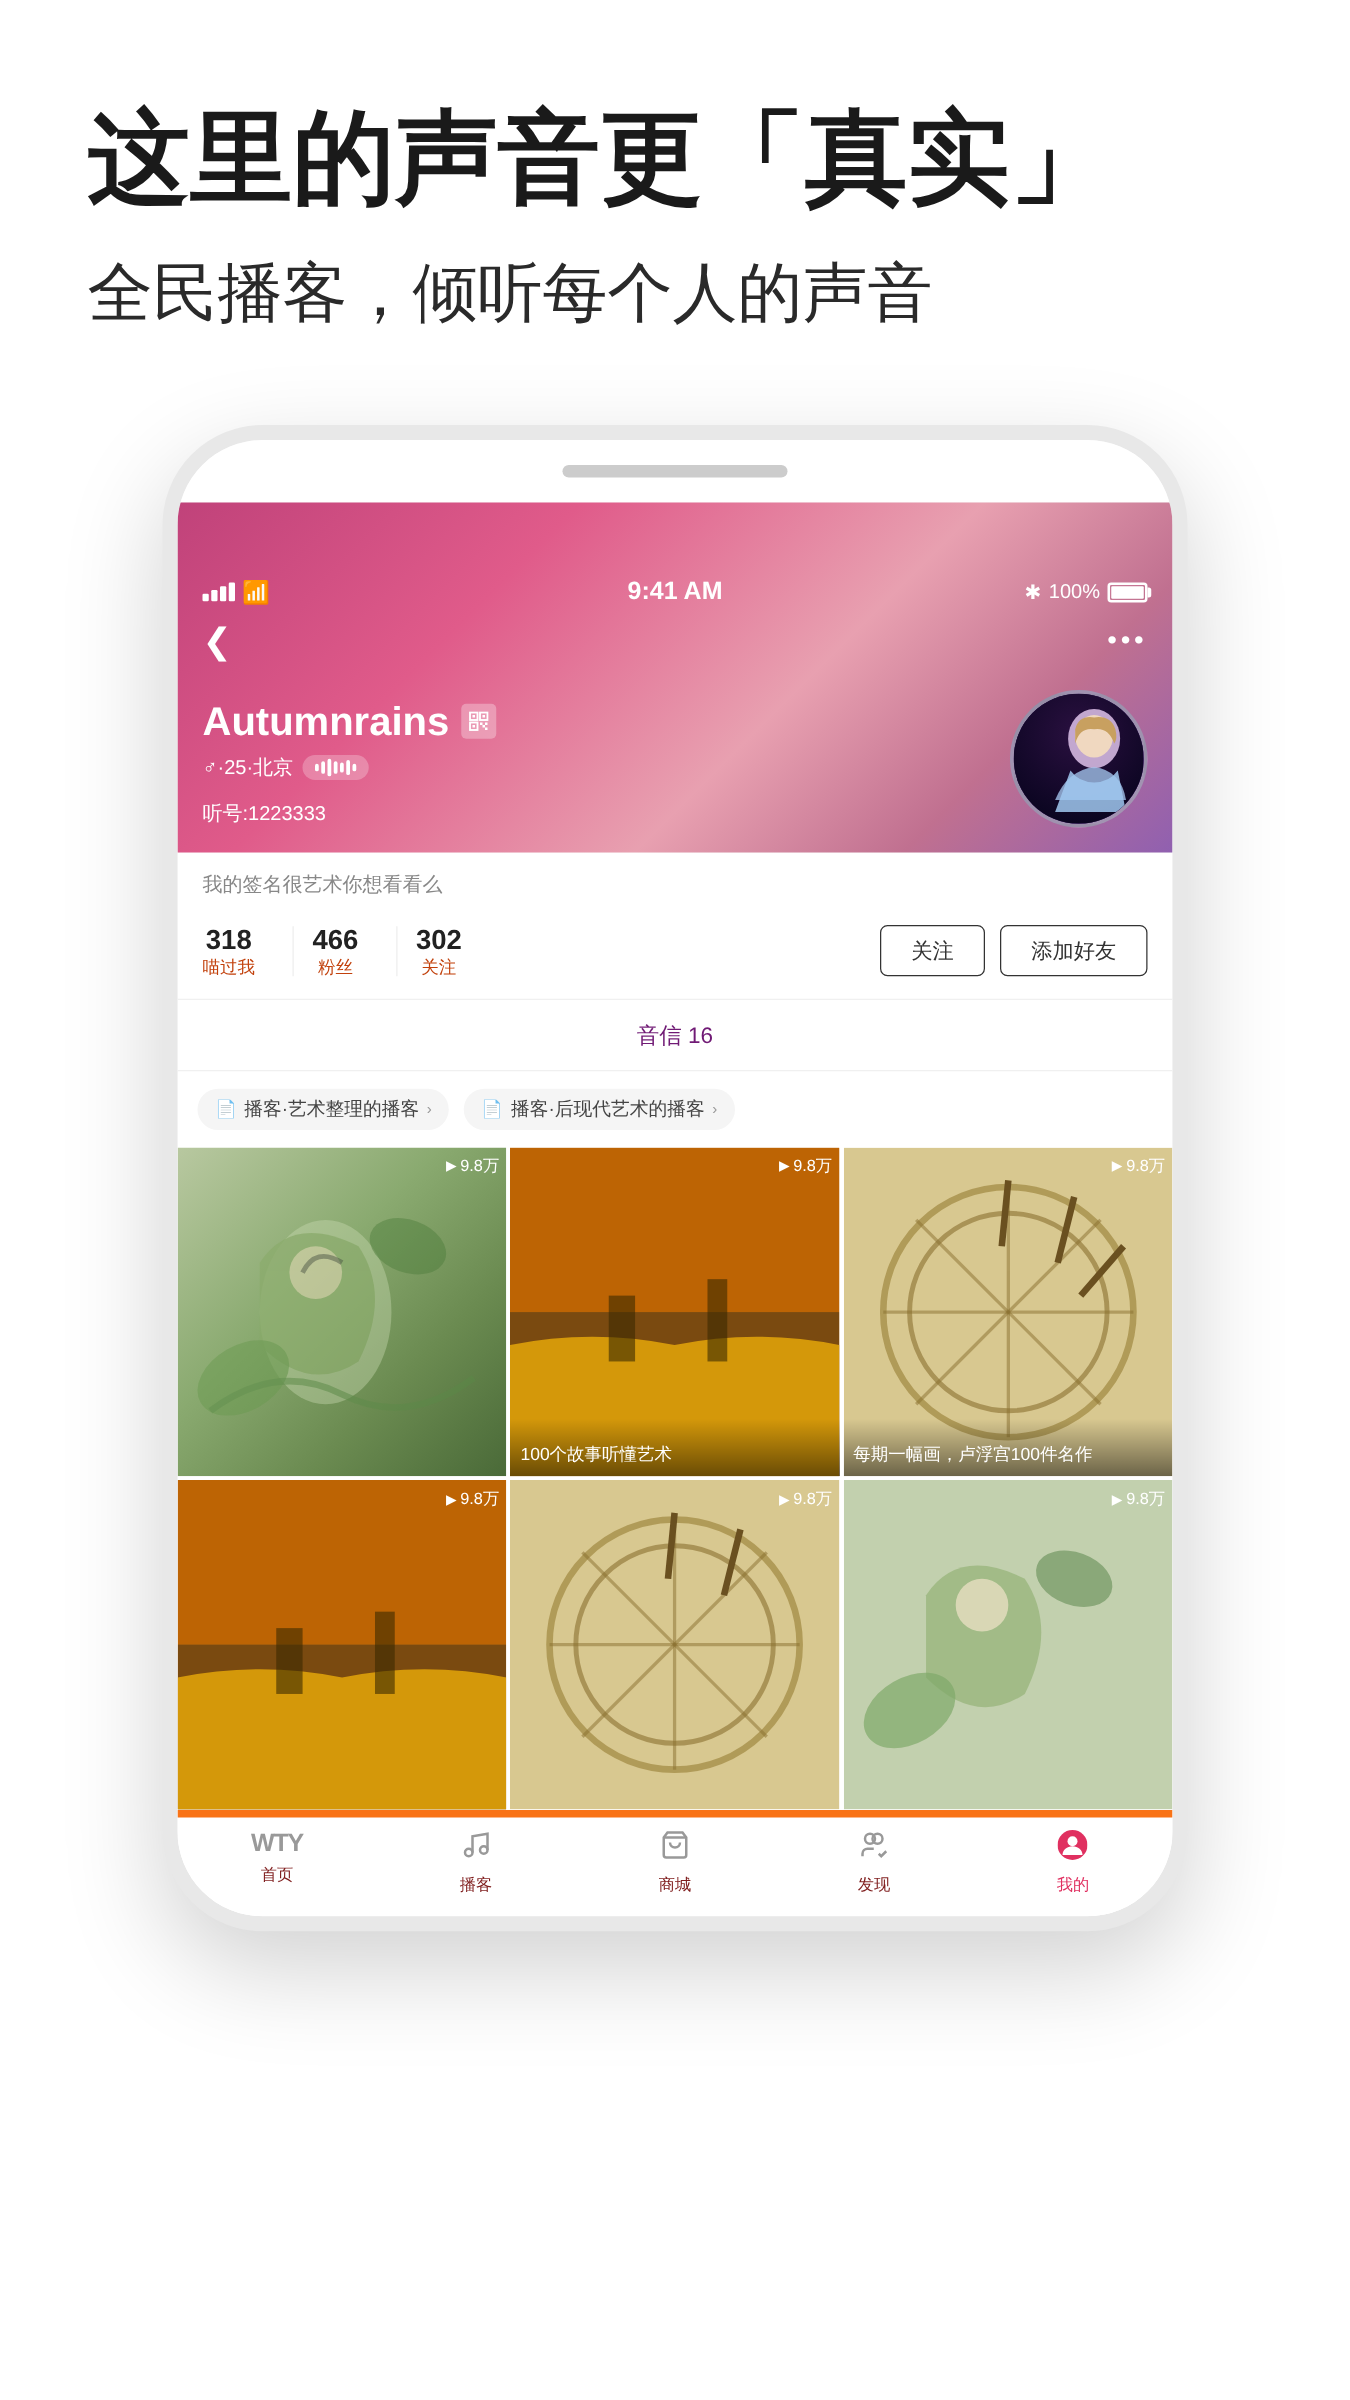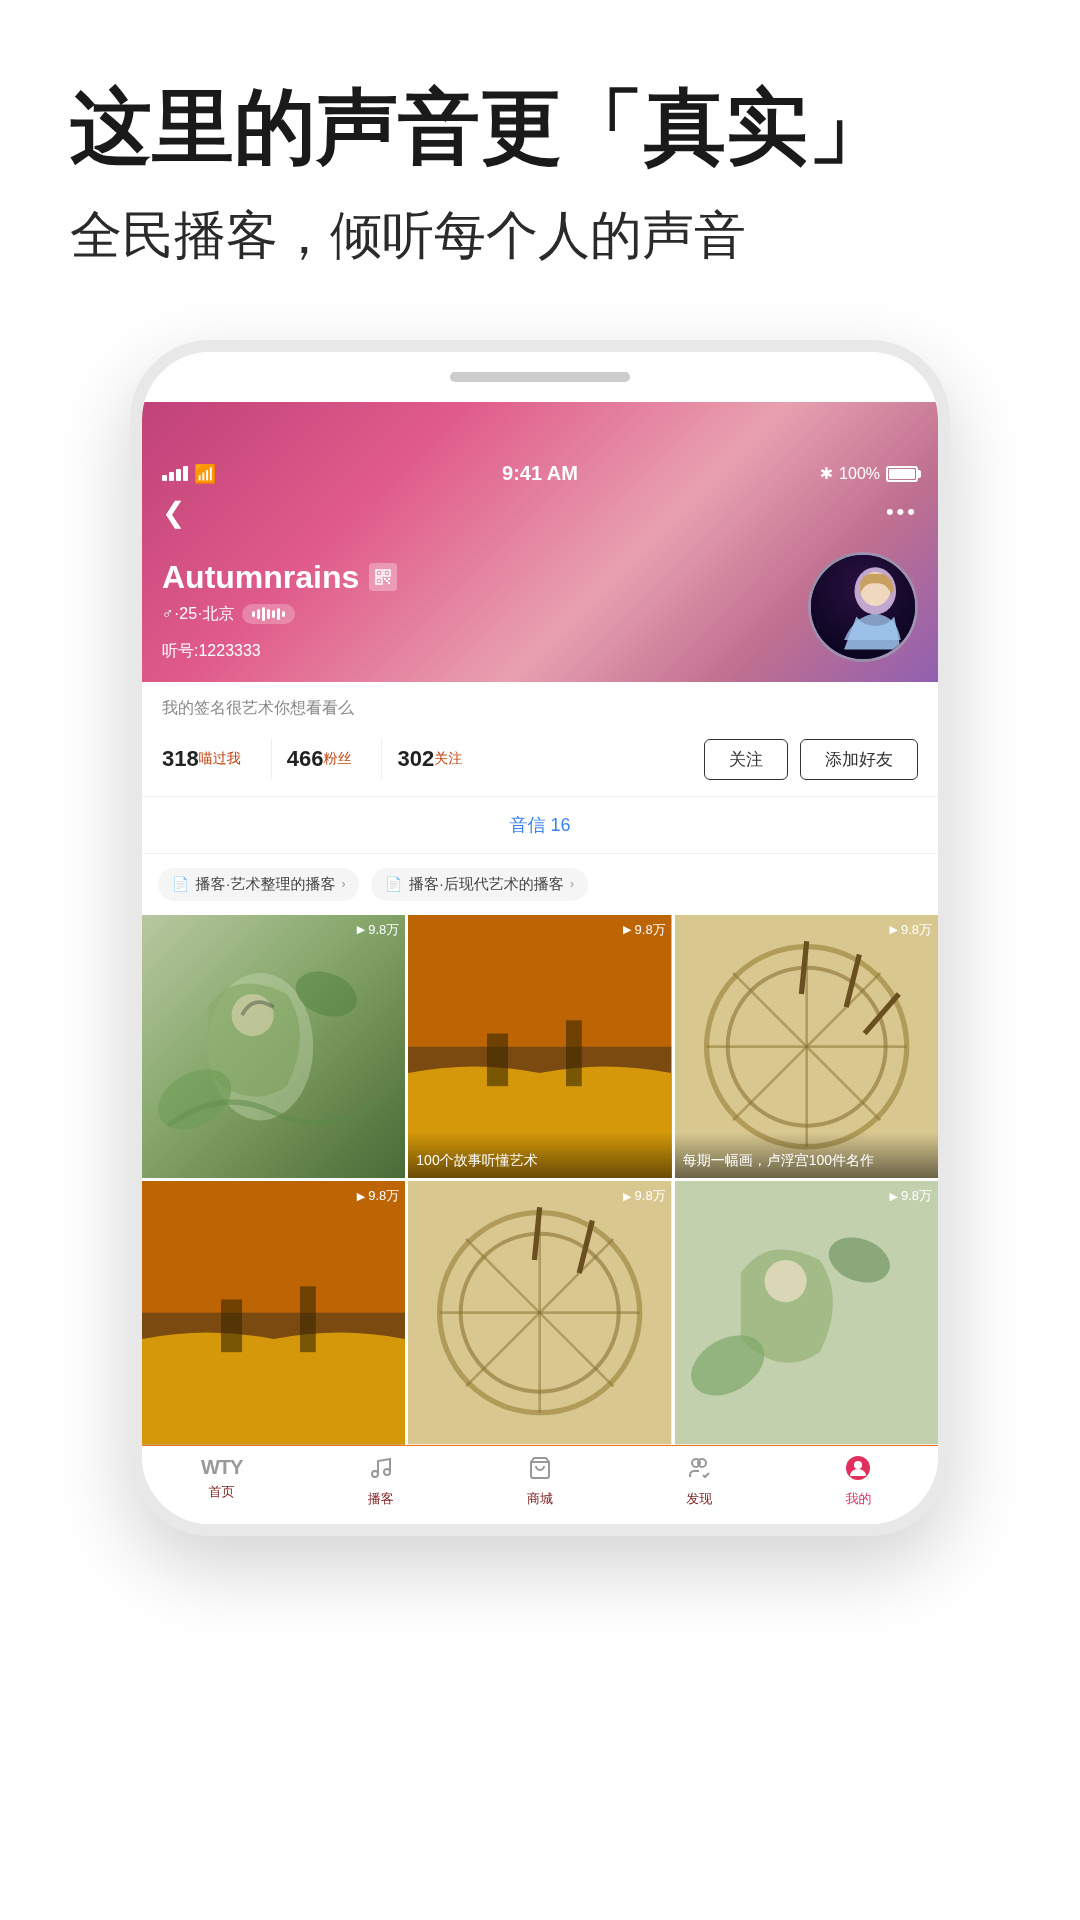--- a/index.html
+++ b/index.html
@@ -234,21 +234,21 @@
     }
 
     .stats-row {
       display: flex;
       align-items: center;
       padding: 10px 20px 16px;
       border-bottom: 1px solid #f0f0f0;
     }
     .stat-item {
       display: flex;
-      flex-direction: row;
+      flex-direction: column;
       align-items: center;
       margin-right: 30px;
     }
     .stat-num {
       font-size: 22px;
       font-weight: 600;
       color: #222;
     }
     .stat-label {
       font-size: 14px;
@@ -277,21 +277,21 @@
     
     .tabs-row {
       display: flex;
       border-bottom: 1px solid #f0f0f0;
     }
     .tab-item {
       flex: 1;
       text-align: center;
       padding: 16px 0;
       font-size: 18px;
-      color: #3b82f6;
+      color: #701a75;
       position: relative;
       cursor: pointer;
     }
     .tab-item.active {
       font-weight: 700;
       color: #222;
     }
     .tab-item.active::after {
       content: '';
       position: absolute;
@@ -352,21 +352,21 @@
       bottom: 0; left: 0; right: 0;
       background: linear-gradient(transparent, rgba(0,0,0,0.5));
       color: #fff;
       font-size: 14px;
       padding: 20px 8px 8px;
     }
 
     
     .bottom-nav {
       background: #fff;
-      border-top: 1px solid #f97316;
+      border-top: 6px solid #f97316;
       display: flex;
       padding: 10px 0 16px;
     }
     .nav-item {
       flex: 1;
       display: flex;
       flex-direction: column;
       align-items: center;
       gap: 4px;
       cursor: pointer;

